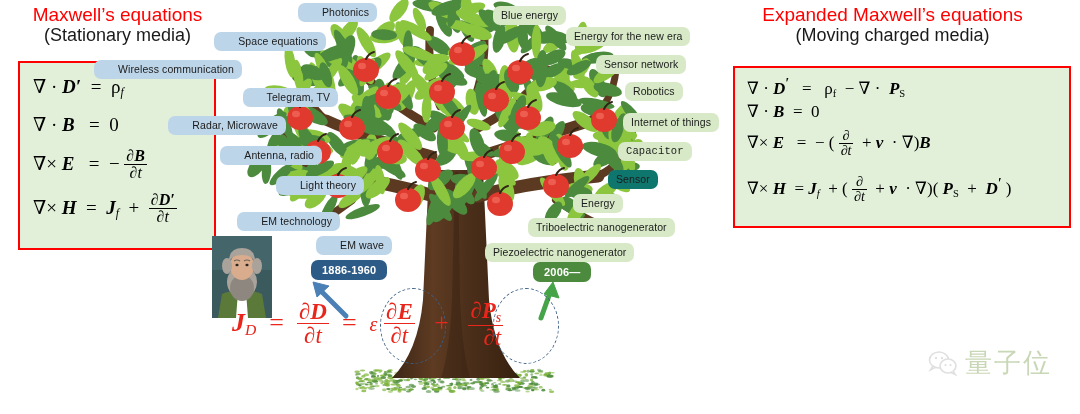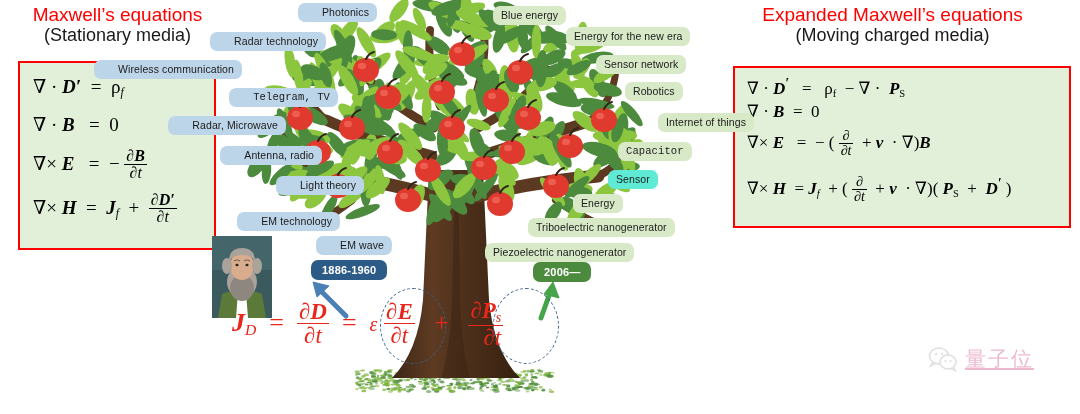--- a/index.html
+++ b/index.html
@@ -43,22 +43,22 @@
   
   .portrait{position:absolute;overflow:hidden;background:#2e4a52;}
 
   
   .beq{position:absolute;color:#e8261c;
        font-family:"Liberation Serif","DejaVu Serif",serif;}
   .dashcircle{position:absolute;border:1.6px dashed #3b5f86;border-radius:50%;}
 
   
   .wm{position:absolute;display:flex;align-items:center;gap:7px;opacity:.30;}
-  .wm .cn{font-size:21px;color:#be185d;font-family:"DejaVu Sans",sans-serif;
-          letter-spacing:2px;text-decoration:underline;}
+  .wm .cn{font-size:27px;color:#4d7c0f;font-family:"DejaVu Sans",sans-serif;
+          letter-spacing:2px;}
 </style>
 </head>
 <body>
 
 <div id="stage">
 
   <svg width="1080" height="414" viewBox="0 0 1080 414" style="position:absolute;left:0;top:0;">
     <defs>
       <linearGradient id="trunkG" x1="0" y1="0" x2="1" y2="0">
         <stop offset="0%" stop-color="#3c2616"></stop>
@@ -1034,37 +1034,37 @@
       <span class="rm">&nbsp;·&nbsp;∇)(</span>
       <span class="bi">P</span><sub class="s">S</sub>
       <span class="rm">&nbsp;+&nbsp;</span>
       <span class="bi">D</span><span class="bi" style="font-size:.8em;vertical-align:.45em;">′</span>
       <span class="rm">)</span>
     </div>
   </div>
 
   <div id="left-pills">
       <div class="pill blue" style="right: 703px; top: 3px; background: rgb(189, 213, 233);">Photonics</div>
-      <div class="pill blue" style="right: 754px; top: 32px; background: rgb(189, 213, 233);">Radar technology</div>
+      <div class="pill blue" style="right: 754px; top: 32px; background: rgb(189, 213, 233);">Space equations</div>
       <div class="pill blue" style="right: 838px; top: 60px; background: rgb(189, 213, 233);">Wireless communication</div>
-      <div class="pill blue" style="right: 742px; top: 88px; background: rgb(189, 213, 233); font-family: Liberation Mono, monospace;">Telegram, TV</div>
+      <div class="pill blue" style="right: 742px; top: 88px; background: rgb(189, 213, 233);">Telegram, TV</div>
       <div class="pill blue" style="right: 794px; top: 116px; background: rgb(189, 213, 233);">Radar, Microwave</div>
       <div class="pill blue" style="right: 758px; top: 146px; background: rgb(189, 213, 233);">Antenna, radio</div>
       <div class="pill blue" style="right: 716px; top: 176px; background: rgb(189, 213, 233);">Light theory</div>
       <div class="pill blue" style="right: 740px; top: 212px; background: rgb(189, 213, 233);">EM technology</div>
       <div class="pill blue" style="right: 688px; top: 236px; background: rgb(189, 213, 233);">EM wave</div>
     </div>
   <div id="right-pills">
       <div class="pill green" style="left: 493px; top: 6px; background: rgb(215, 233, 198);">Blue energy</div>
       <div class="pill green" style="left: 566px; top: 27px; background: rgb(215, 233, 198);">Energy for the new era</div>
       <div class="pill green" style="left: 596px; top: 55px; background: rgb(215, 233, 198);">Sensor network</div>
       <div class="pill green" style="left: 625px; top: 82px; background: rgb(215, 233, 198);">Robotics</div>
-      <div class="pill green" style="left: 623px; top: 113px; background: rgb(215, 233, 198); margin-left: 35px;">Internet of things</div>
+      <div class="pill green" style="left: 623px; top: 113px; background: rgb(215, 233, 198);">Internet of things</div>
       <div class="pill green" style="left: 618px; top: 142px; background: rgb(215, 233, 198); font-family: Liberation Mono, monospace;">Capacitor</div>
-      <div class="pill green" style="left: 608px; top: 170px; background: #5eead4;">Sensor</div>
+      <div class="pill green" style="left: 608px; top: 170px; background: #0f766e;">Sensor</div>
       <div class="pill green" style="left: 573px; top: 194px; background: rgb(215, 233, 198);">Energy</div>
       <div class="pill green" style="left: 513px; top: 218px; background: rgb(215, 233, 198); margin-left: 15px;">Triboelectric nanogenerator</div>
       <div class="pill green" style="left: 485px; top: 243px; background: rgb(215, 233, 198);">Piezoelectric nanogenerator</div>
     </div>
 
   <div class="badge bblue" style="left:311px;top:260px;">1886-1960</div>
   <div class="badge bgreen" style="left:533px;top:262px;">2006—</div>
 
   <div class="portrait" style="left:212px;top:236px;width:60px;height:82px;">
     <svg width="60" height="82" viewBox="0 0 60 82">

